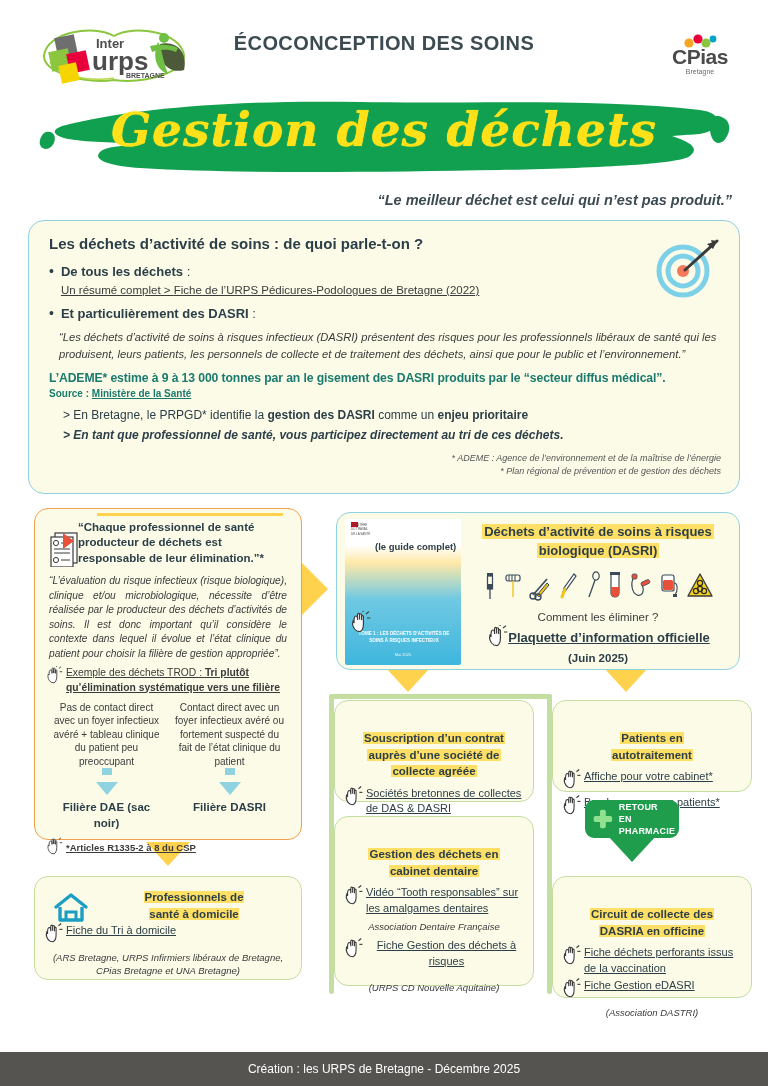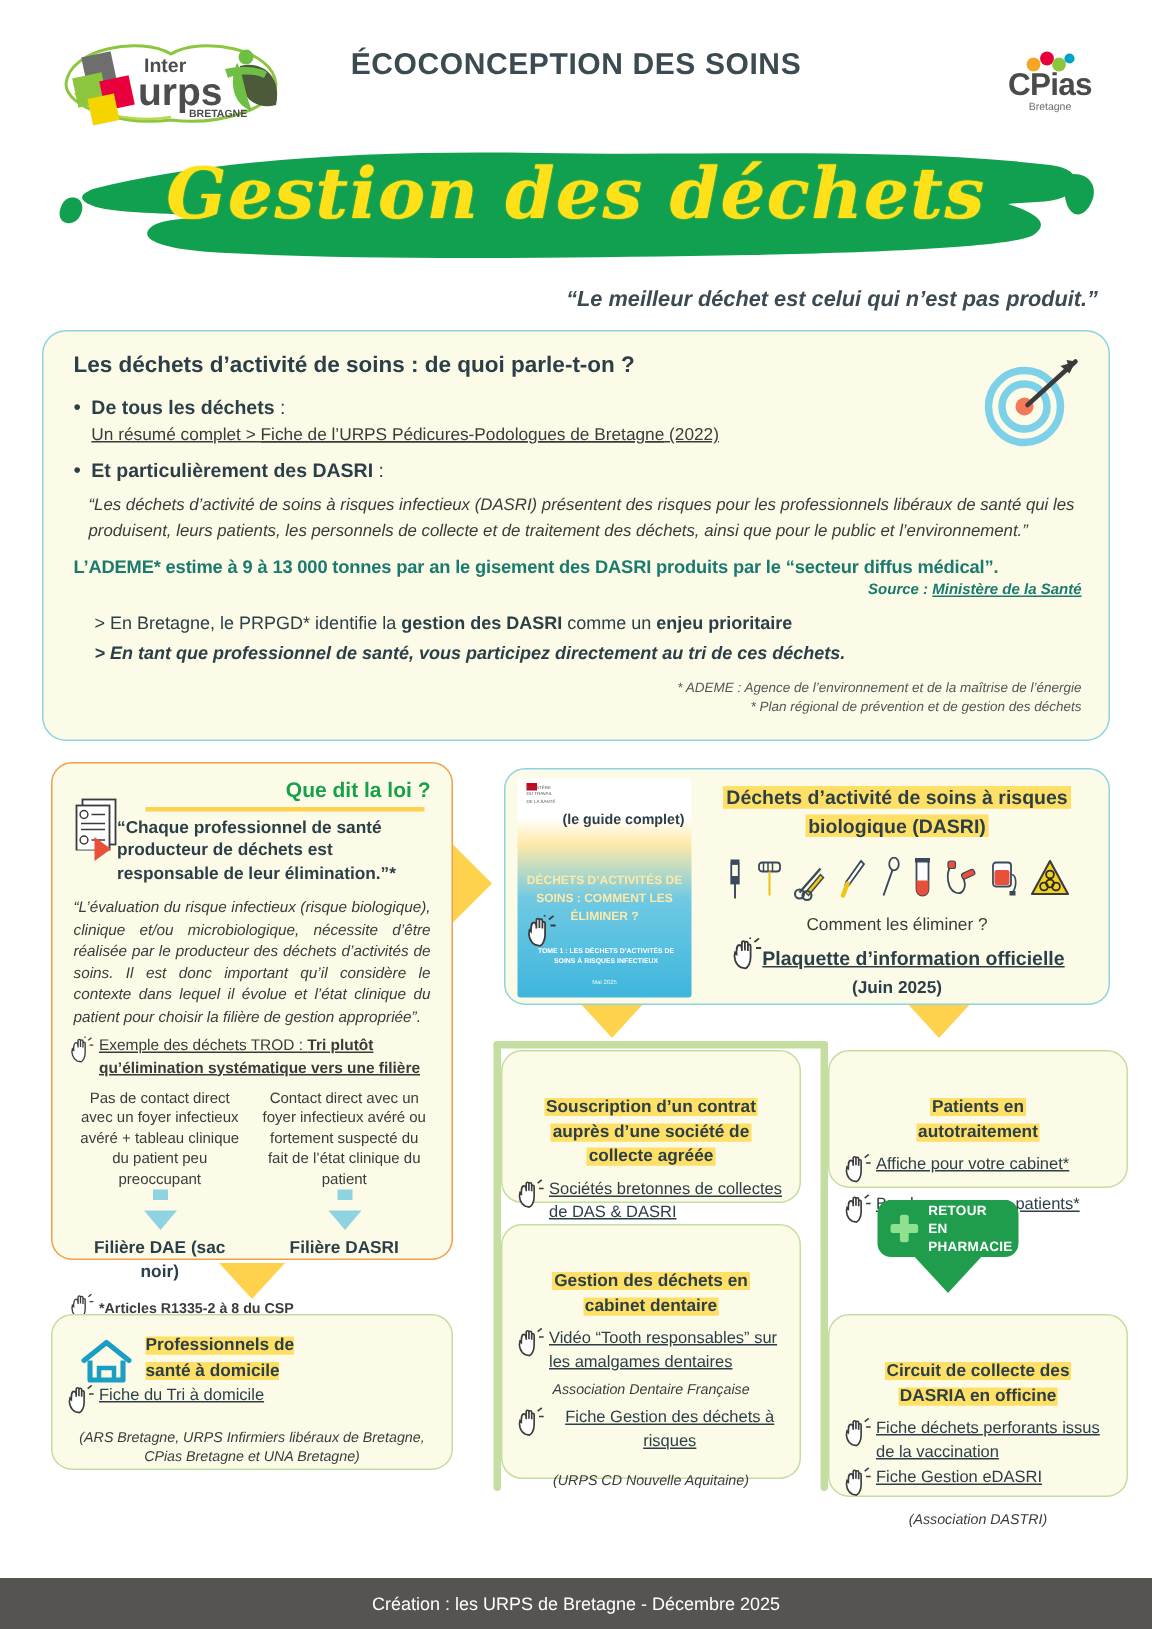--- a/index.html
+++ b/index.html
@@ -53,21 +53,21 @@
   .b-head .thin { font-weight: 400; }
   .b-sub { font-size: 11.5px; margin-top: 5px; margin-left: 0; color: #3b3b3b; text-decoration: underline; }
   .u { text-decoration: underline; }
   .quote-block {
     font-size: 11.2px; font-style: italic; line-height: 1.45;
     margin: 8px 0 0 10px; color: #3b3b3b;
   }
   .ademe-line {
     font-size: 12.2px; font-weight: 700; color: #1a7a6e; margin-top: 9px; letter-spacing: -.1px;
   }
-  .source-line { font-size: 10px; font-weight: 700; color: #1a7a6e; text-align: right; margin-top: 3px; font-style: italic; }
+  .source-line { font-size: 10px; font-weight: 700; color: #1a7a6e; margin-top: 3px; }
   .arrow-line { font-size: 12px; margin-top: 9px; margin-left: 14px; color: #2c3e47; }
   .arrow-line b { font-weight: 700; }
   .arrow-line.it { font-style: italic; font-weight: 700; margin-top: 6px; }
   .footnotes { text-align: right; margin-top: 10px; font-size: 9px; font-style: italic; color: #555; line-height: 1.5; }
   .target-icon { position: absolute; right: 18px; top: 16px; width: 66px; height: 66px; }
 
   
   .board { position: relative; margin: 14px 0 0 0; height: 495px; }
   .box { position: absolute; border-radius: 14px; }
   .box-law {
@@ -119,21 +119,21 @@
   .box-officine { left: 552px; top: 368px; width: 200px; height: 122px; }
   .box-domicile { left: 34px; top: 368px; width: 268px; height: 104px; }
 
   .sb-title { text-align: center; font-size: 11.5px; font-weight: 700; color: #2c3e47; line-height: 1.45; padding: 9px 10px 0 10px; margin-top: 20px; }
   .sb-title span { background: #ffe066; box-shadow: 0 -2px 0 #ffe066 inset; padding: 0 1px; }
   .link-row { display: flex; align-items: flex-start; gap: 3px; padding: 6px 6px 0 8px; }
   .link-row .lk { font-size: 11px; text-decoration: underline; color: #2c3e47; line-height: 1.4; }
   .attrib { text-align: center; font-size: 9.5px; font-style: italic; color: #3b3b3b; margin-top: 4px; padding: 0 8px; line-height: 1.4; }
 
   .home-icon { position: absolute; left: 18px; top: 14px; }
-  .dom-title { position: absolute; left: 62px; right: 10px; top: 12px; font-size: 11.5px; font-weight: 700; line-height: 1.45; color: #2c3e47; }
+  .dom-title { position: absolute; left: 62px; right: 10px; top: 12px; text-align: center; font-size: 11.5px; font-weight: 700; line-height: 1.45; color: #2c3e47; }
   .dom-title span { background: #ffe066; box-shadow: 0 -2px 0 #ffe066 inset; }
 
   .pharma-badge {
     position: absolute; left: 585px; top: 292px; width: 94px; height: 38px;
     background: #1f9d4d; border-radius: 9px; display: flex; align-items: center; gap: 5px; padding-left: 7px;
   }
   .pharma-txt { font-size: 9px; font-weight: 700; color: #ffffff; line-height: 1.35; letter-spacing: .2px; }
   .pharma-arrow { position: absolute; left: 608px; top: 328px; width: 0; height: 0;
     border-left: 24px solid transparent; border-right: 24px solid transparent; border-top: 26px solid #1f9d4d; }
 
@@ -247,21 +247,20 @@
     <div class="g-rail" style="left:547px; top:186px; width:5px; height:300px; border-radius:3px;"></div>
     <div class="g-rail" style="left:329px; top:186px; width:5px; height:300px; border-radius:3px;"></div>
     <div class="g-rail" style="left:329px; top:186px; width:223px; height:5px; border-radius:3px;"></div>
 
     <div class="y-arrow-r" style="left:302px; top:55px;"></div>
     <div class="y-arrow-d" style="left:386px; top:160px;"></div>
     <div class="y-arrow-d" style="left:604px; top:160px;"></div>
     <div class="y-arrow-d" style="left:146px; top:334px;"></div>
 
     <div class="box box-law">
-      <div class="law-title">Que dit la loi ?</div>
       <div style="position:absolute; left:14px; top:22px;">
         <svg width="32" height="36" viewBox="0 0 32 36">
           <rect x="6" y="2" width="22" height="30" fill="#fff" stroke="#3b3b3b" stroke-width="1.2"></rect>
           <rect x="2" y="6" width="22" height="30" fill="#fff" stroke="#3b3b3b" stroke-width="1.2"></rect>
           <circle cx="7" cy="12" r="2.6" fill="none" stroke="#3b3b3b" stroke-width="1"></circle>
           <line x1="12" y1="12" x2="21" y2="12" stroke="#3b3b3b" stroke-width="1"></line>
           <line x1="5" y1="18" x2="21" y2="18" stroke="#3b3b3b" stroke-width="1"></line>
           <line x1="5" y1="22" x2="21" y2="22" stroke="#3b3b3b" stroke-width="1"></line>
           <circle cx="7" cy="29" r="2.6" fill="none" stroke="#3b3b3b" stroke-width="1"></circle>
           <line x1="12" y1="29" x2="21" y2="29" stroke="#3b3b3b" stroke-width="1"></line>
@@ -312,21 +311,20 @@
         </span>
         <span>*Articles R1335-2 à 8 du CSP</span>
       </div>
     </div>
 
     <div class="box box-guide">
       <div class="guide-cover">
         <div class="gc-mark"></div>
         <div class="gc-top">MINISTÈRE<br>DU TRAVAIL<br>DE LA SANTÉ</div>
         <div class="gc-label">(le guide complet)</div>
-        <div class="gc-title">DÉCHETS D’ACTIVITÉS DE SOINS : COMMENT LES ÉLIMINER ?</div>
         <div class="gc-sub">TOME 1 : LES DÉCHETS D’ACTIVITÉS DE SOINS À RISQUES INFECTIEUX</div>
         <div class="gc-date">Mai 2025</div>
         <span style="position:absolute; left:4px; bottom:28px;">
           <svg width="22" height="22" viewBox="0 0 22 22">
               <path d="M8 20 C4 18 3 13 4 10 L5 11 C5 8 5 5 7 5 C8.4 5 8.6 7 8.6 9 L8.6 3.4 C8.6 2 10.6 2 10.6 3.4 L10.6 8.6 L10.6 3.8 C10.6 2.4 12.6 2.4 12.6 3.8 L12.6 9 L12.6 5.6 C12.6 4.2 14.4 4.2 14.4 5.6 L14.4 13 C14.4 17 12.6 20 11 20.6 Z" fill="#fff" stroke="#3b3b3b" stroke-width="1.2"></path>
               <path d="M17 3 L20 0.6" stroke="#3b3b3b" stroke-width="1.2"></path>
               <path d="M18 7 L21.4 7" stroke="#3b3b3b" stroke-width="1.2"></path>
               <path d="M14 1 L14.4 -1.6" stroke="#3b3b3b" stroke-width="1.2"></path>
             </svg>
         </span>

